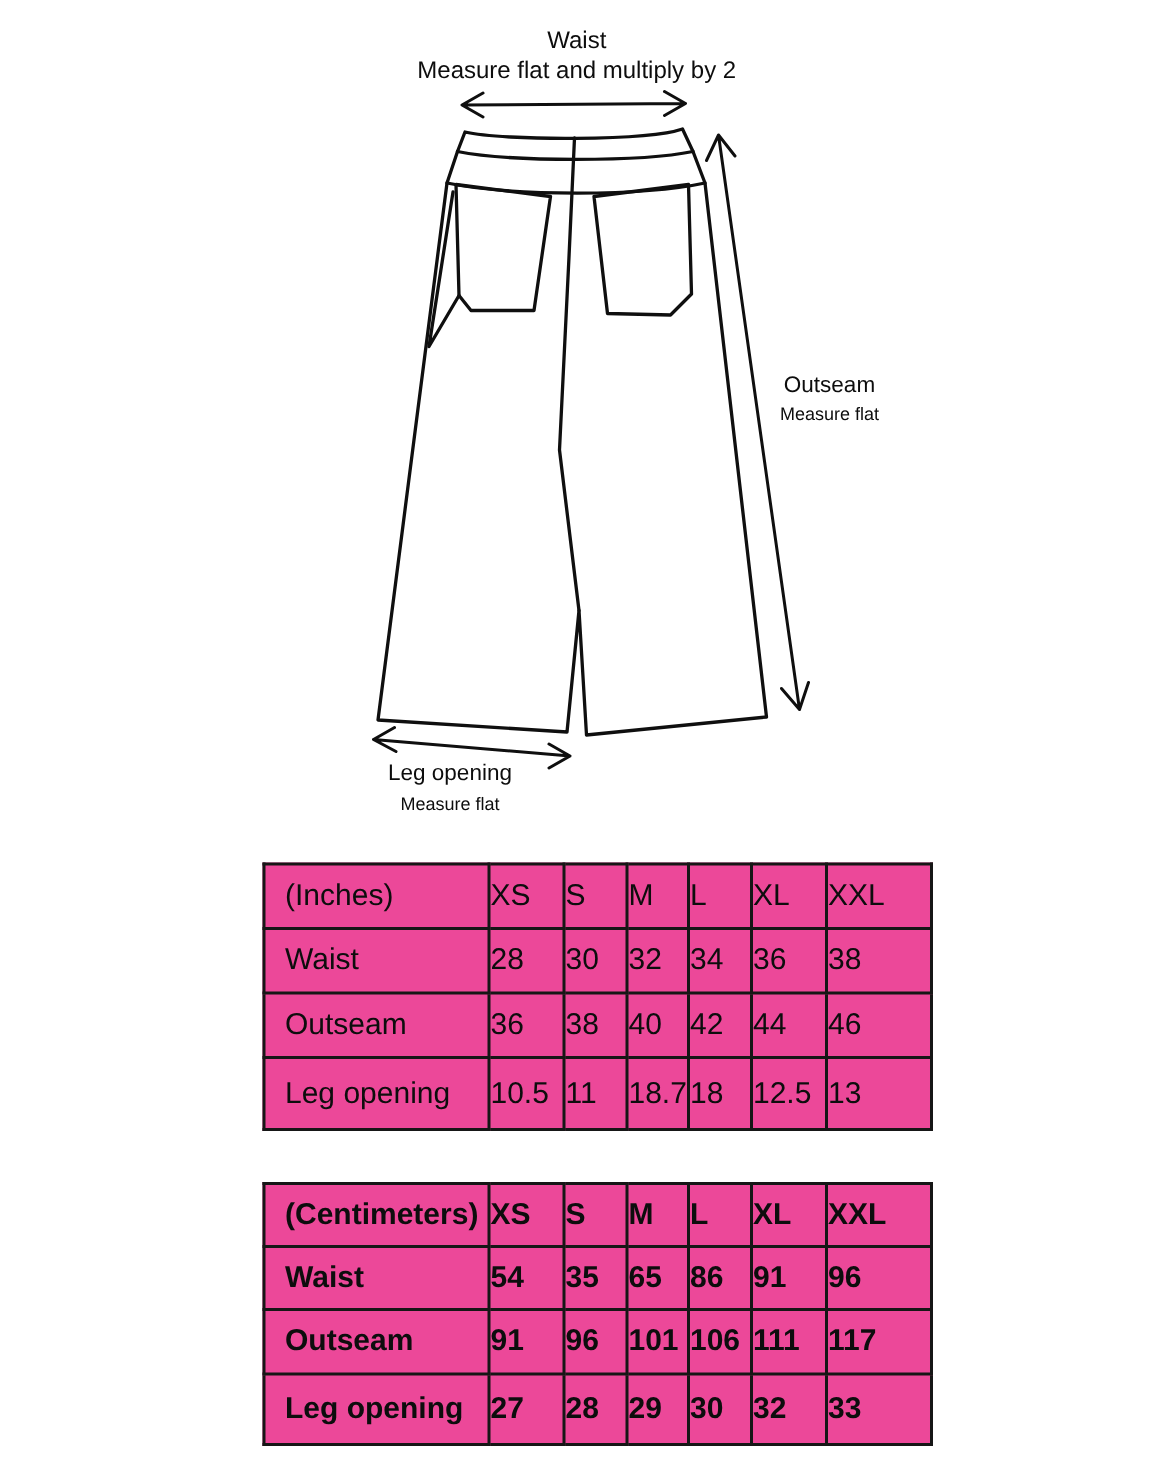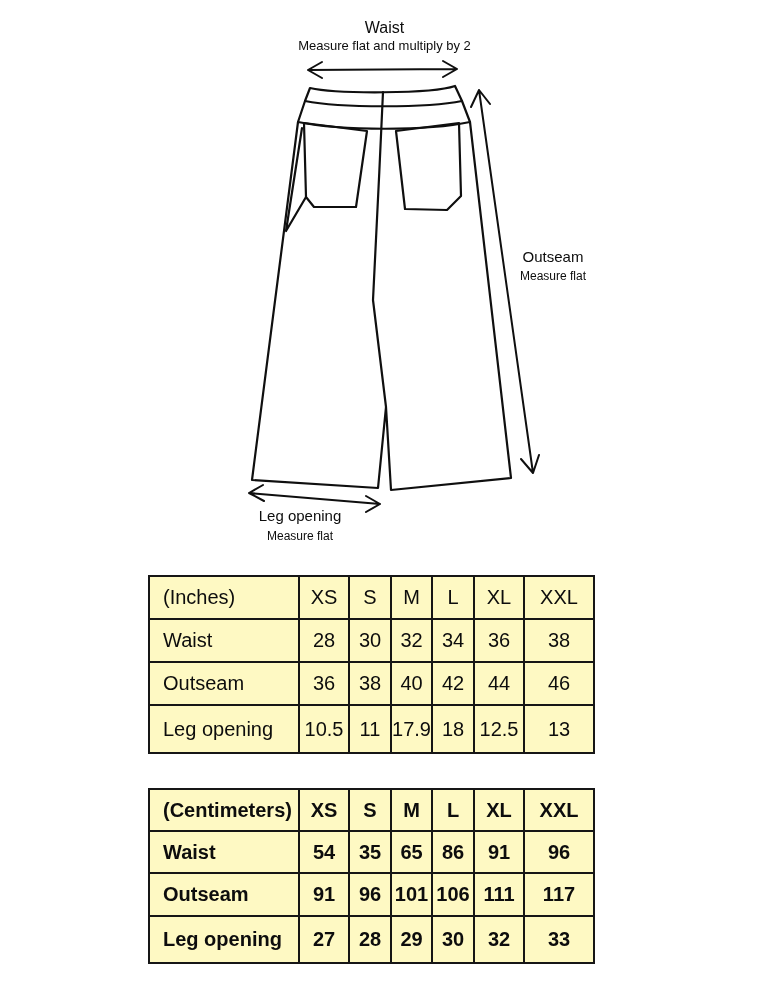--- a/index.html
+++ b/index.html
@@ -26,50 +26,50 @@
     position: absolute;
     left: 0; top: 0;
   }
   .lbl { position: absolute; text-align: center; line-height: 1.25; }
   .waist-title {
     left: 0; right: 0; top: 18px;
     font-size: 16px;
   }
   .waist-sub {
     left: 0; right: 0; top: 38px;
-    font-size: 13px;
+    font-size: 16px;
   }
   .outseam-block {
     left: 498px; top: 248px;
     width: 110px;
   }
   .outseam-title { font-size: 15px; }
   .outseam-sub   { font-size: 12px; margin-top: 2px; }
   .legopen-block {
     left: 244px; top: 507px;
     width: 112px;
   }
   .legopen-title { font-size: 15px; }
   .legopen-sub   { font-size: 12px; margin-top: 3px; }
 
   
   .size-table {
     position: absolute;
-    left: 148px;
+    left: 175px;
     width: 445px;
     border-collapse: collapse;
     table-layout: fixed;
-    background: #fef9c3;
+    background: #ec4899;
   }
   .t-inches { top: 575px; }
   .t-cm     { top: 788px; font-weight: bold; }
   .size-table td {
     border: 2px solid #161616;
     font-size: 20px;
-    text-align: center;
+    text-align: left;
     vertical-align: middle;
     padding: 0;
     overflow: hidden;
     white-space: nowrap;
   }
   .size-table td.rowlabel {
     text-align: left;
     padding-left: 13px;
   }
   .size-table tr       { height: 43px; }
@@ -162,21 +162,21 @@
         <td>38</td>
         <td>40</td>
         <td>42</td>
         <td>44</td>
         <td>46</td>
       </tr>
       <tr>
         <td class="rowlabel">Leg opening</td>
         <td>10.5</td>
         <td>11</td>
-        <td>17.9</td>
+        <td>18.7</td>
         <td>18</td>
         <td>12.5</td>
         <td>13</td>
       </tr>
     </tbody>
   </table>
 
   <table class="size-table t-cm">
     <colgroup>
       <col style="width:150px">

